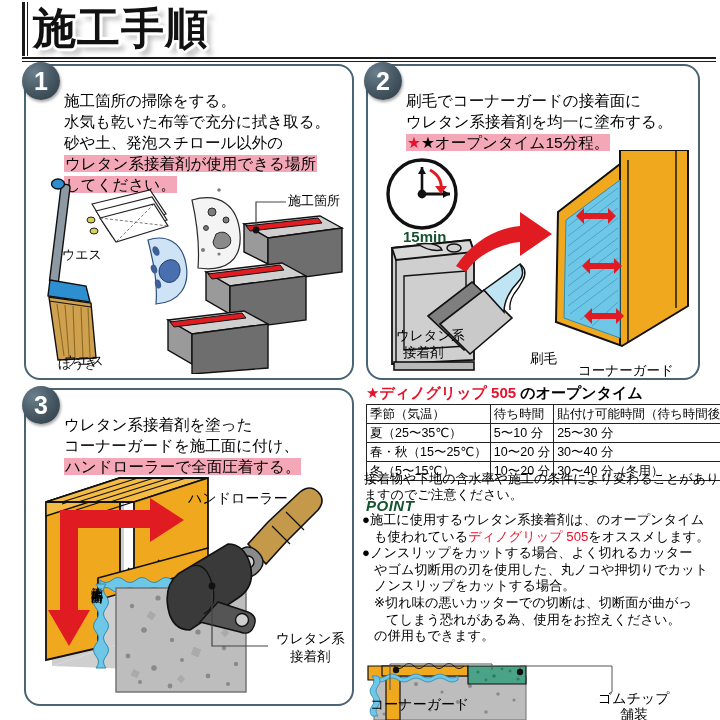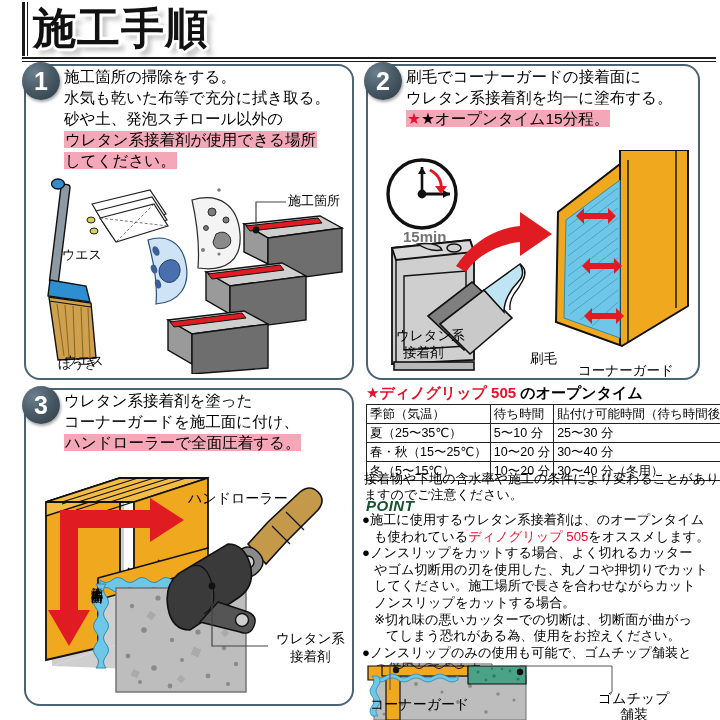--- a/index.html
+++ b/index.html
@@ -43,21 +43,21 @@
   .badge{
     position:absolute;width:38px;height:38px;border-radius:50%;
     background:radial-gradient(circle at 32% 28%,#6b7f8c 0%,#4a5c68 45%,#2d3a44 100%);
     color:#fff;font-size:25px;font-weight:bold;line-height:38px;text-align:center;
     box-shadow:1px 2px 3px rgba(0,0,0,.35);z-index:5;
   }
   .b1{left:22px;top:62px;}
   .b2{left:364px;top:62px;}
   .b3{left:22px;top:386px;}
 
-  .ptext{position:absolute;font-size:15.5px;line-height:21px;white-space:nowrap;}
+  .ptext{position:absolute;font-size:15.5px;line-height:21px;white-space:nowrap;margin-top:24px;}
   .p1text{left:64px;top:66px;}
   .p2text{left:406px;top:66px;}
   .p3text{left:64px;top:390px;}
   .hl{background:#f3a7b7;padding:0 1px;}
   .star{color:#e8102a;}
 
   
   .art{position:absolute;}
   .lbl{position:absolute;font-size:13px;white-space:nowrap;}
   .lbl-v{position:absolute;font-size:12px;writing-mode:vertical-rl;letter-spacing:1px;}
@@ -231,21 +231,21 @@
       </g>
     </g>
 
     <g>
       <path d="M48 188 L92 154 L126 186 L84 222 Z" fill="#7f7f7f" stroke="#111" stroke-width="1.6" transform="translate(10,-22)"></path>
       <path d="M60 196 L104 162 L132 190 L90 226 Z" fill="#c9c9c9" stroke="#111" stroke-width="1.6" transform="translate(10,-22)"></path>
       <path d="M104 162 L140 136 q6 10 -2 18 q-6 6 -10 14 q-4 8 -4 16 Z" fill="#bfe5f4" stroke="#111" stroke-width="1.5" transform="translate(10,-22)"></path>
       <path d="M140 136 q8 6 3 16 q-4 8 -9 14 q-5 8 -4 16" stroke="#111" stroke-width="1.4" fill="none" transform="translate(10,-22)"></path>
     </g>
   </svg>
-  <div class="lbl" style="left:403px;top:228px;font-size:15px;font-weight:bold;color:#737373;">15min</div>
+  <div class="lbl" style="left:403px;top:228px;font-size:15px;font-weight:bold;color:#14532d;">15min</div>
   <div class="lbl" style="left:396px;top:327px;font-size:13.5px;">ウレタン系</div>
   <div class="lbl" style="left:403px;top:344px;font-size:13.5px;">接着剤</div>
   <div class="lbl" style="left:530px;top:350px;font-size:13.5px;">刷毛</div>
   <div class="lbl" style="left:578px;top:362px;font-size:13.5px;">コーナーガード</div>
 
   <div class="panel p3"></div>
   <div class="badge b3">3</div>
   <div class="ptext p3text">
     <div>ウレタン系接着剤を塗った</div>
     <div>コーナーガードを施工面に付け、</div>
@@ -384,27 +384,23 @@
     <div class="li">
       <span>●</span><span>施工に使用するウレタン系接着剤は、のオープンタイム</span>
     </div>
     <div class="ind">
       <span>も使われている</span><span class="red">ディノグリップ 505</span><span>をオススメします。</span>
     </div>
     <div class="li">
       <span>●</span><span>ノンスリップをカットする場合、よく切れるカッター</span>
     </div>
     <div class="ind">やゴム切断用の刃を使用した、丸ノコや押切りでカット</div>
-    <div class="ind">してください。施工場所で長さを合わせながらカット</div>
     <div class="ind">ノンスリップをカットする場合。</div>
     <div class="ind">※切れ味の悪いカッターでの切断は、切断面が曲がっ</div>
     <div class="ind2">てしまう恐れがある為、使用をお控えください。</div>
-    <div class="li">
-      <span>●</span><span>ノンスリップのみの使用も可能で、ゴムチップ舗装と</span>
-    </div>
     <div class="ind">の併用もできます。</div>
   </div>
 
   <svg class="art" style="left:366px;top:662px;" width="350" height="58" viewBox="0 0 350 58">
 
     <rect x="8" y="14" width="152" height="44" fill="#bdbdbd" stroke="#6e6e6e" stroke-width="1"></rect>
     <g fill="#8a8a8a">
       <circle cx="24" cy="26" r="1.8"></circle>
         <circle cx="50" cy="22" r="2"></circle>
         <circle cx="76" cy="30" r="1.6"></circle>

